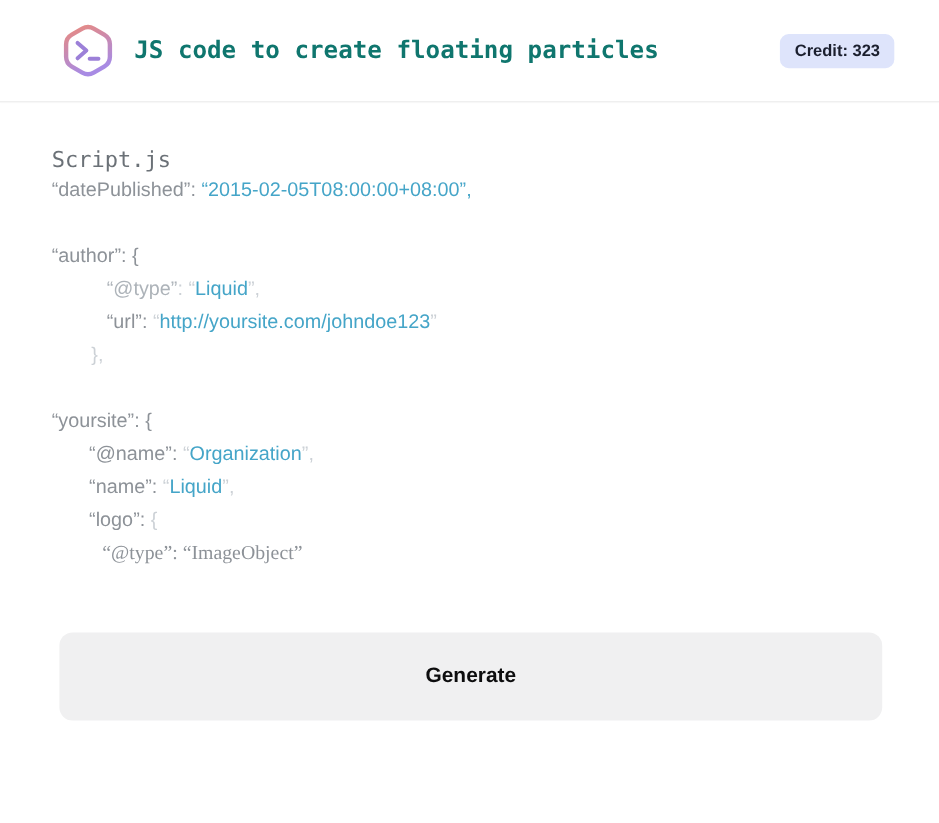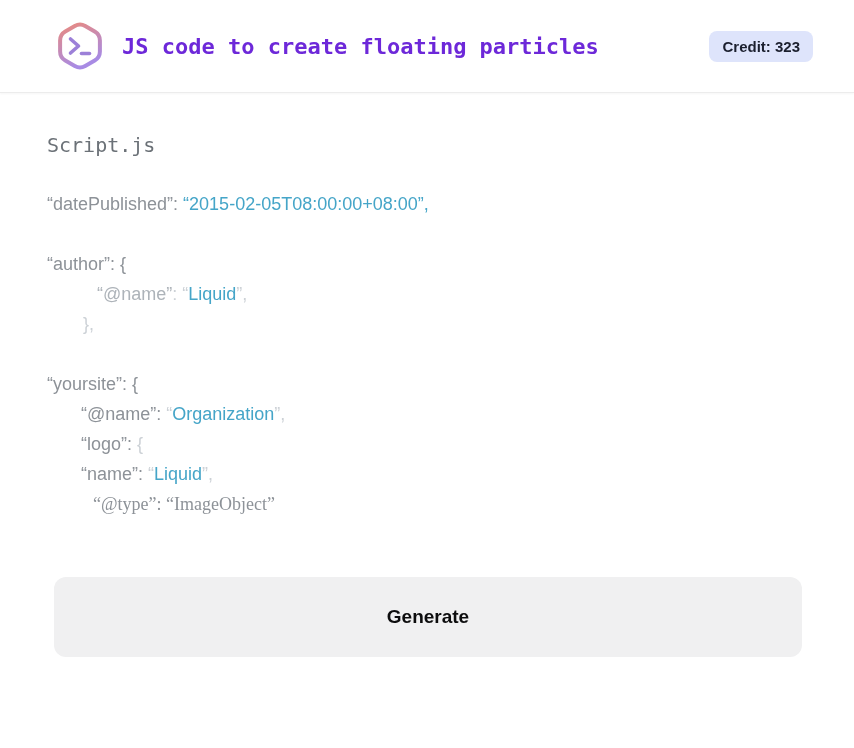--- a/index.html
+++ b/index.html
@@ -21,35 +21,35 @@
   .header{
     height:93px;display:flex;align-items:center;
     padding:0 41px 0 55px;
     border-bottom:1px solid #ececec;
     box-shadow:0 1px 2px rgba(0,0,0,0.04);
     background:#ffffff;
   }
   .logo{width:50px;height:54px;flex:0 0 auto;margin-right:17px;display:flex;align-items:center;justify-content:center;}
   .title{
     font-family:"DejaVu Sans Mono","Liberation Mono",monospace;
-    font-size:22px;font-weight:700;color:#6d28d9;
+    font-size:22px;font-weight:700;color:#0f766e;
     margin:0;letter-spacing:0;white-space:nowrap;
   }
   .credit{
     margin-left:auto;
     background:var(--badge-bg);color:var(--badge-text);
     font-weight:700;font-size:15px;
     padding:7px 13px;border-radius:8px;white-space:nowrap;
   }
   .content{padding:40px 52px 0 47px;}
   .filename{
     font-family:"DejaVu Sans Mono","Liberation Mono",monospace;
     font-size:20px;color:#6b7177;font-weight:500;line-height:24px;
   }
-  .code{margin-top:32px;font-size:18px;}
+  .code{font-size:18px;}
   .code-line{height:30px;line-height:30px;white-space:pre;}
   .tok-key{color:var(--key-gray);}
   .tok-value{color:var(--accent-blue);}
   .tok-faded{color:var(--faded-gray);}
   .tok-fadedmid{color:var(--faded-mid-gray);}
   .generate{
     display:block;margin:58px 0 0 7px;width:calc(100% - 7px);height:80px;
     background:var(--button-bg);border:none;border-radius:12px;
     font-family:"Liberation Sans",sans-serif;
     font-size:19px;font-weight:700;color:#0d0d0e;cursor:pointer;
@@ -76,24 +76,25 @@
     <h1 class="title">JS code to create floating particles</h1>
     <span class="credit">Credit: 323</span>
   </header>
 
   <main class="content">
     <div class="filename">Script.js</div>
     <div class="code">
         <div class="code-line" style="padding-left: 0px;"><span class="tok-key">“datePublished”: </span><span class="tok-value">“2015-02-05T08:00:00+08:00”,</span></div>
         <div class="code-line" style="padding-left: 0px;"></div>
         <div class="code-line" style="padding-left: 0px;"><span class="tok-key">“author”: {</span></div>
-        <div class="code-line" style="padding-left: 50px;"><span class="tok-fadedmid">“@name”</span><span class="tok-faded">: </span><span class="tok-faded">“</span><span class="tok-value">Liquid</span><span class="tok-faded">”,</span></div>
+        <div class="code-line" style="padding-left: 50px;"><span class="tok-fadedmid">“@type”</span><span class="tok-faded">: </span><span class="tok-faded">“</span><span class="tok-value">Liquid</span><span class="tok-faded">”,</span></div>
+        <div class="code-line" style="padding-left: 50px;"><span class="tok-key">“url”: </span><span class="tok-faded">“</span><span class="tok-value">http://yoursite.com/johndoe123</span><span class="tok-faded">”</span></div>
         <div class="code-line" style="padding-left: 36px;"><span class="tok-faded">},</span></div>
         <div class="code-line" style="padding-left: 0px;"></div>
         <div class="code-line" style="padding-left: 0px;"><span class="tok-key">“yoursite”: {</span></div>
         <div class="code-line" style="padding-left: 34px;"><span class="tok-key">“@name”: </span><span class="tok-faded">“</span><span class="tok-value">Organization</span><span class="tok-faded">”,</span></div>
+        <div class="code-line" style="padding-left: 34px;"><span class="tok-key">“name”: </span><span class="tok-faded">“</span><span class="tok-value">Liquid</span><span class="tok-faded">”,</span></div>
         <div class="code-line" style="padding-left: 34px;"><span class="tok-key">“logo”: </span><span class="tok-faded">{</span></div>
-        <div class="code-line" style="padding-left: 34px;"><span class="tok-key">“name”: </span><span class="tok-faded">“</span><span class="tok-value">Liquid</span><span class="tok-faded">”,</span></div>
         <div class="code-line" style="padding-left: 46px; font-family: Liberation Serif, serif;"><span class="tok-key">“@type”: “ImageObject”</span></div>
       </div>
     <button class="generate">Generate</button>
   </main>
 </div>
 
 </body></html>

